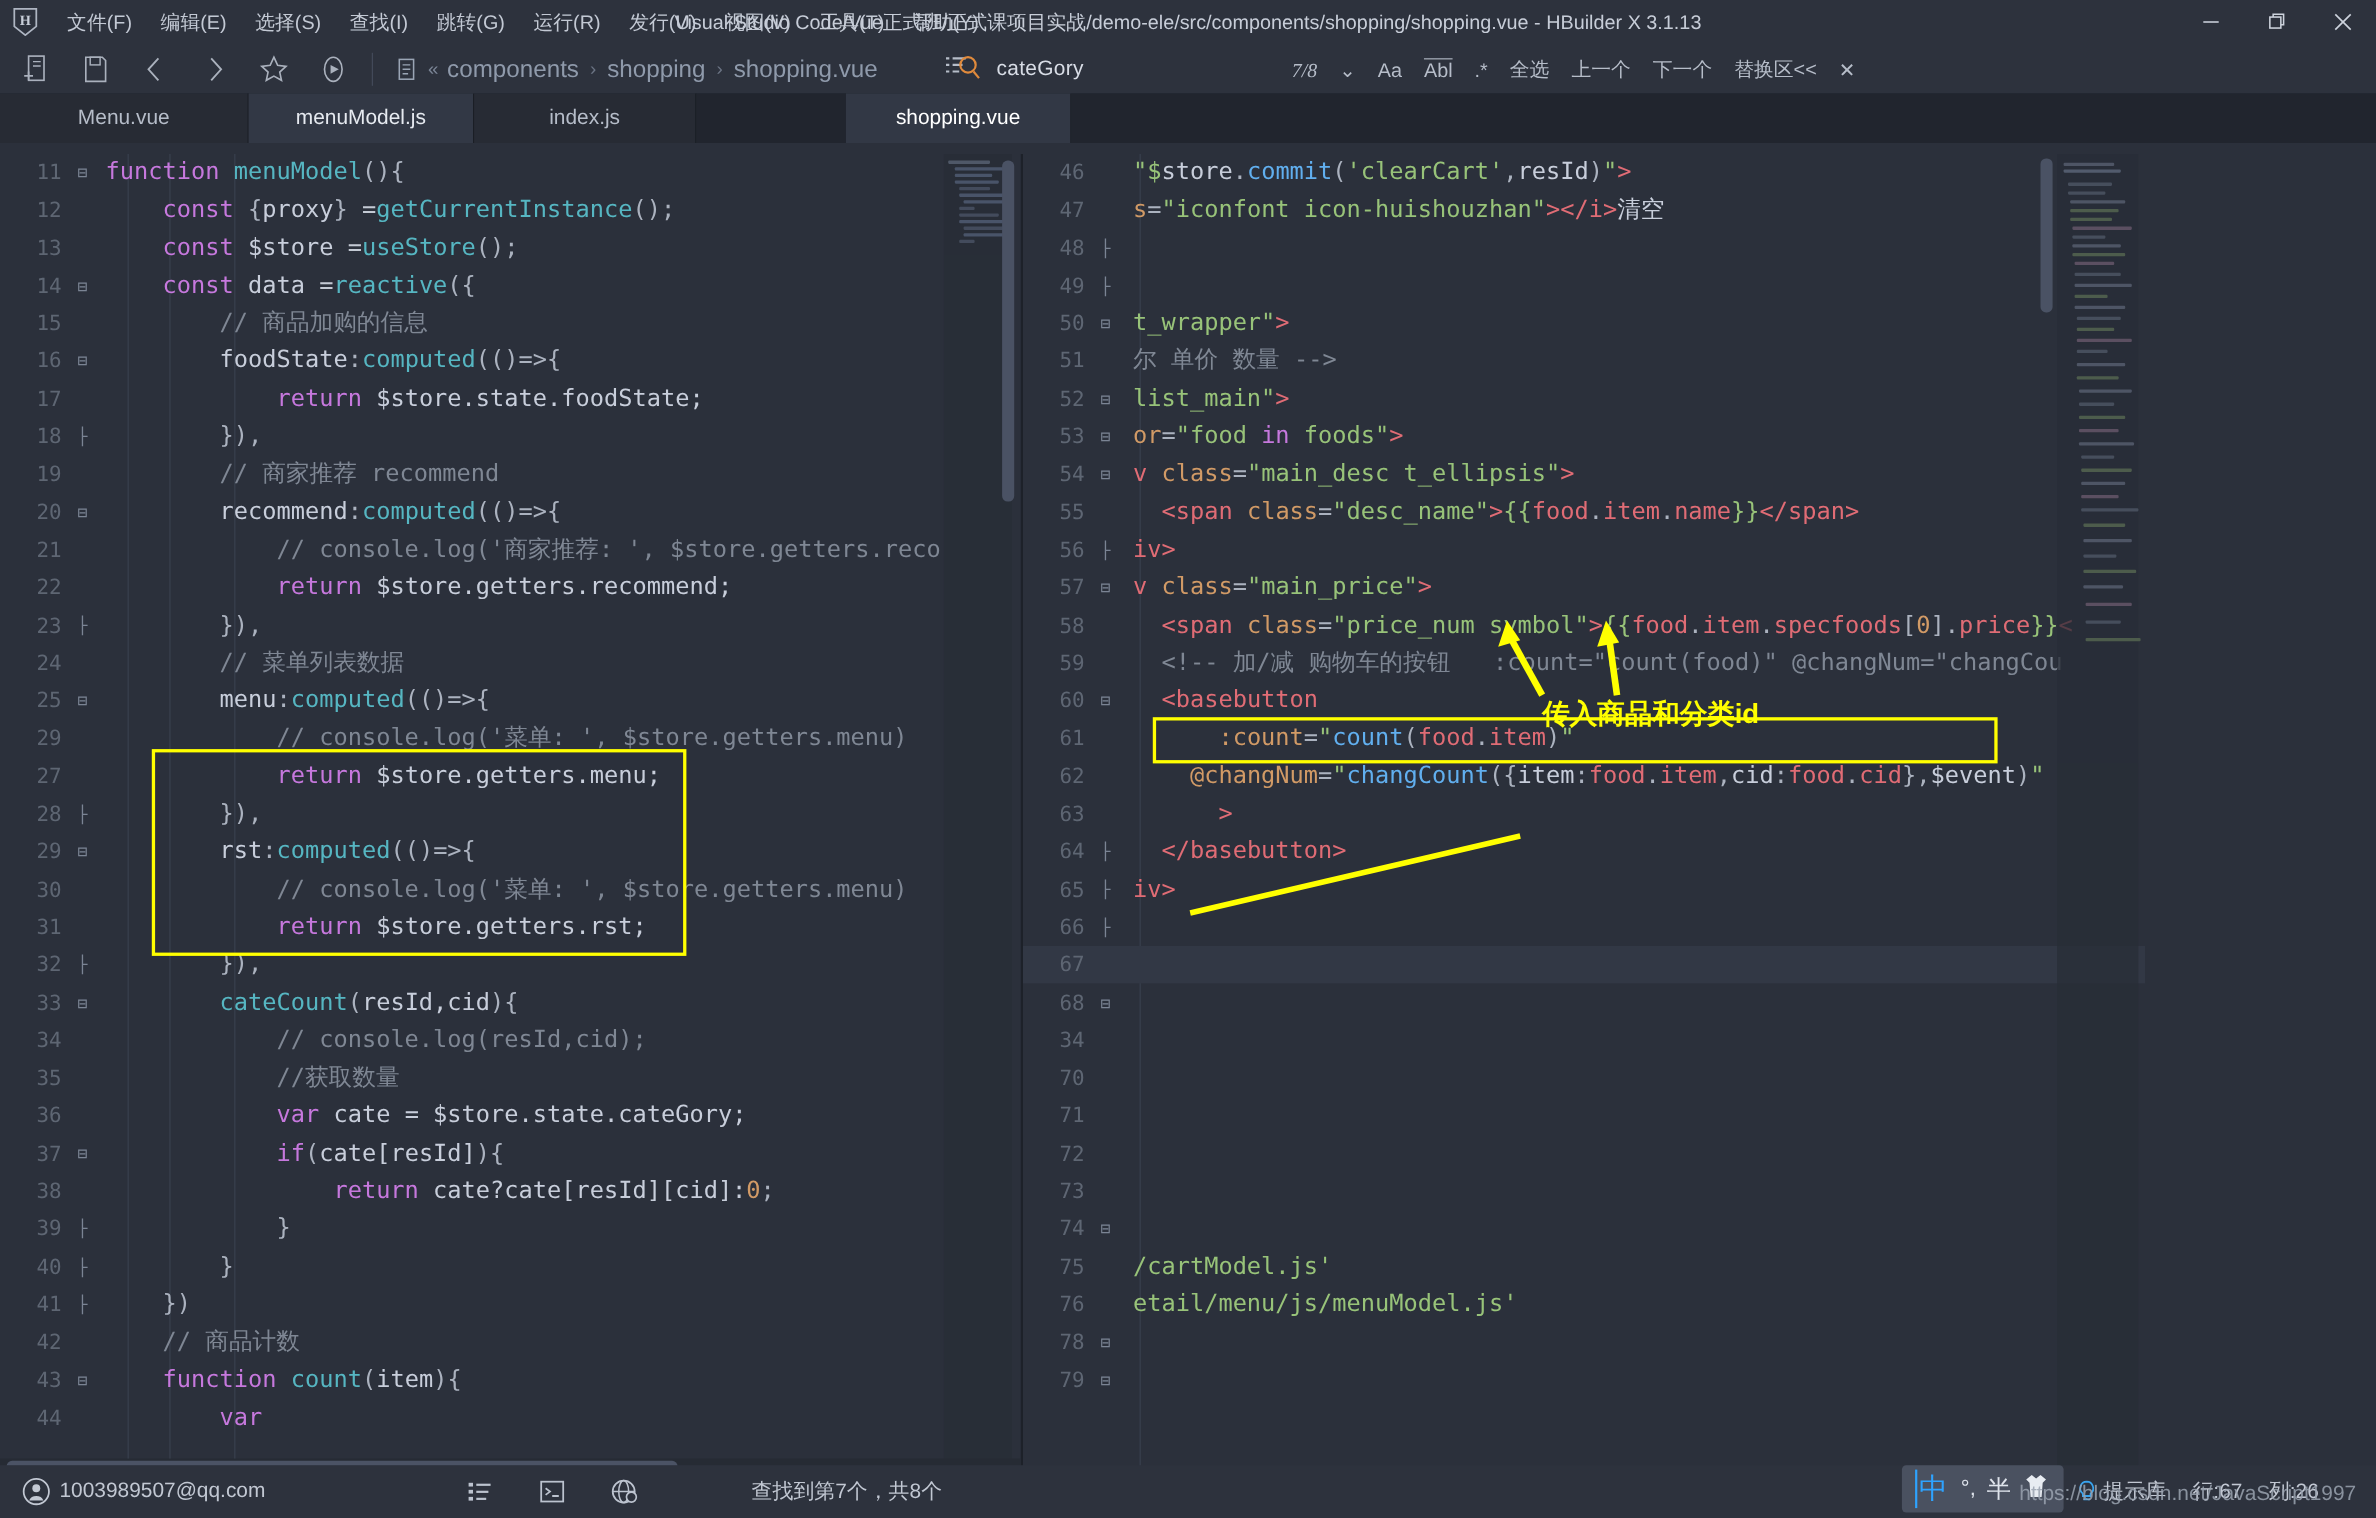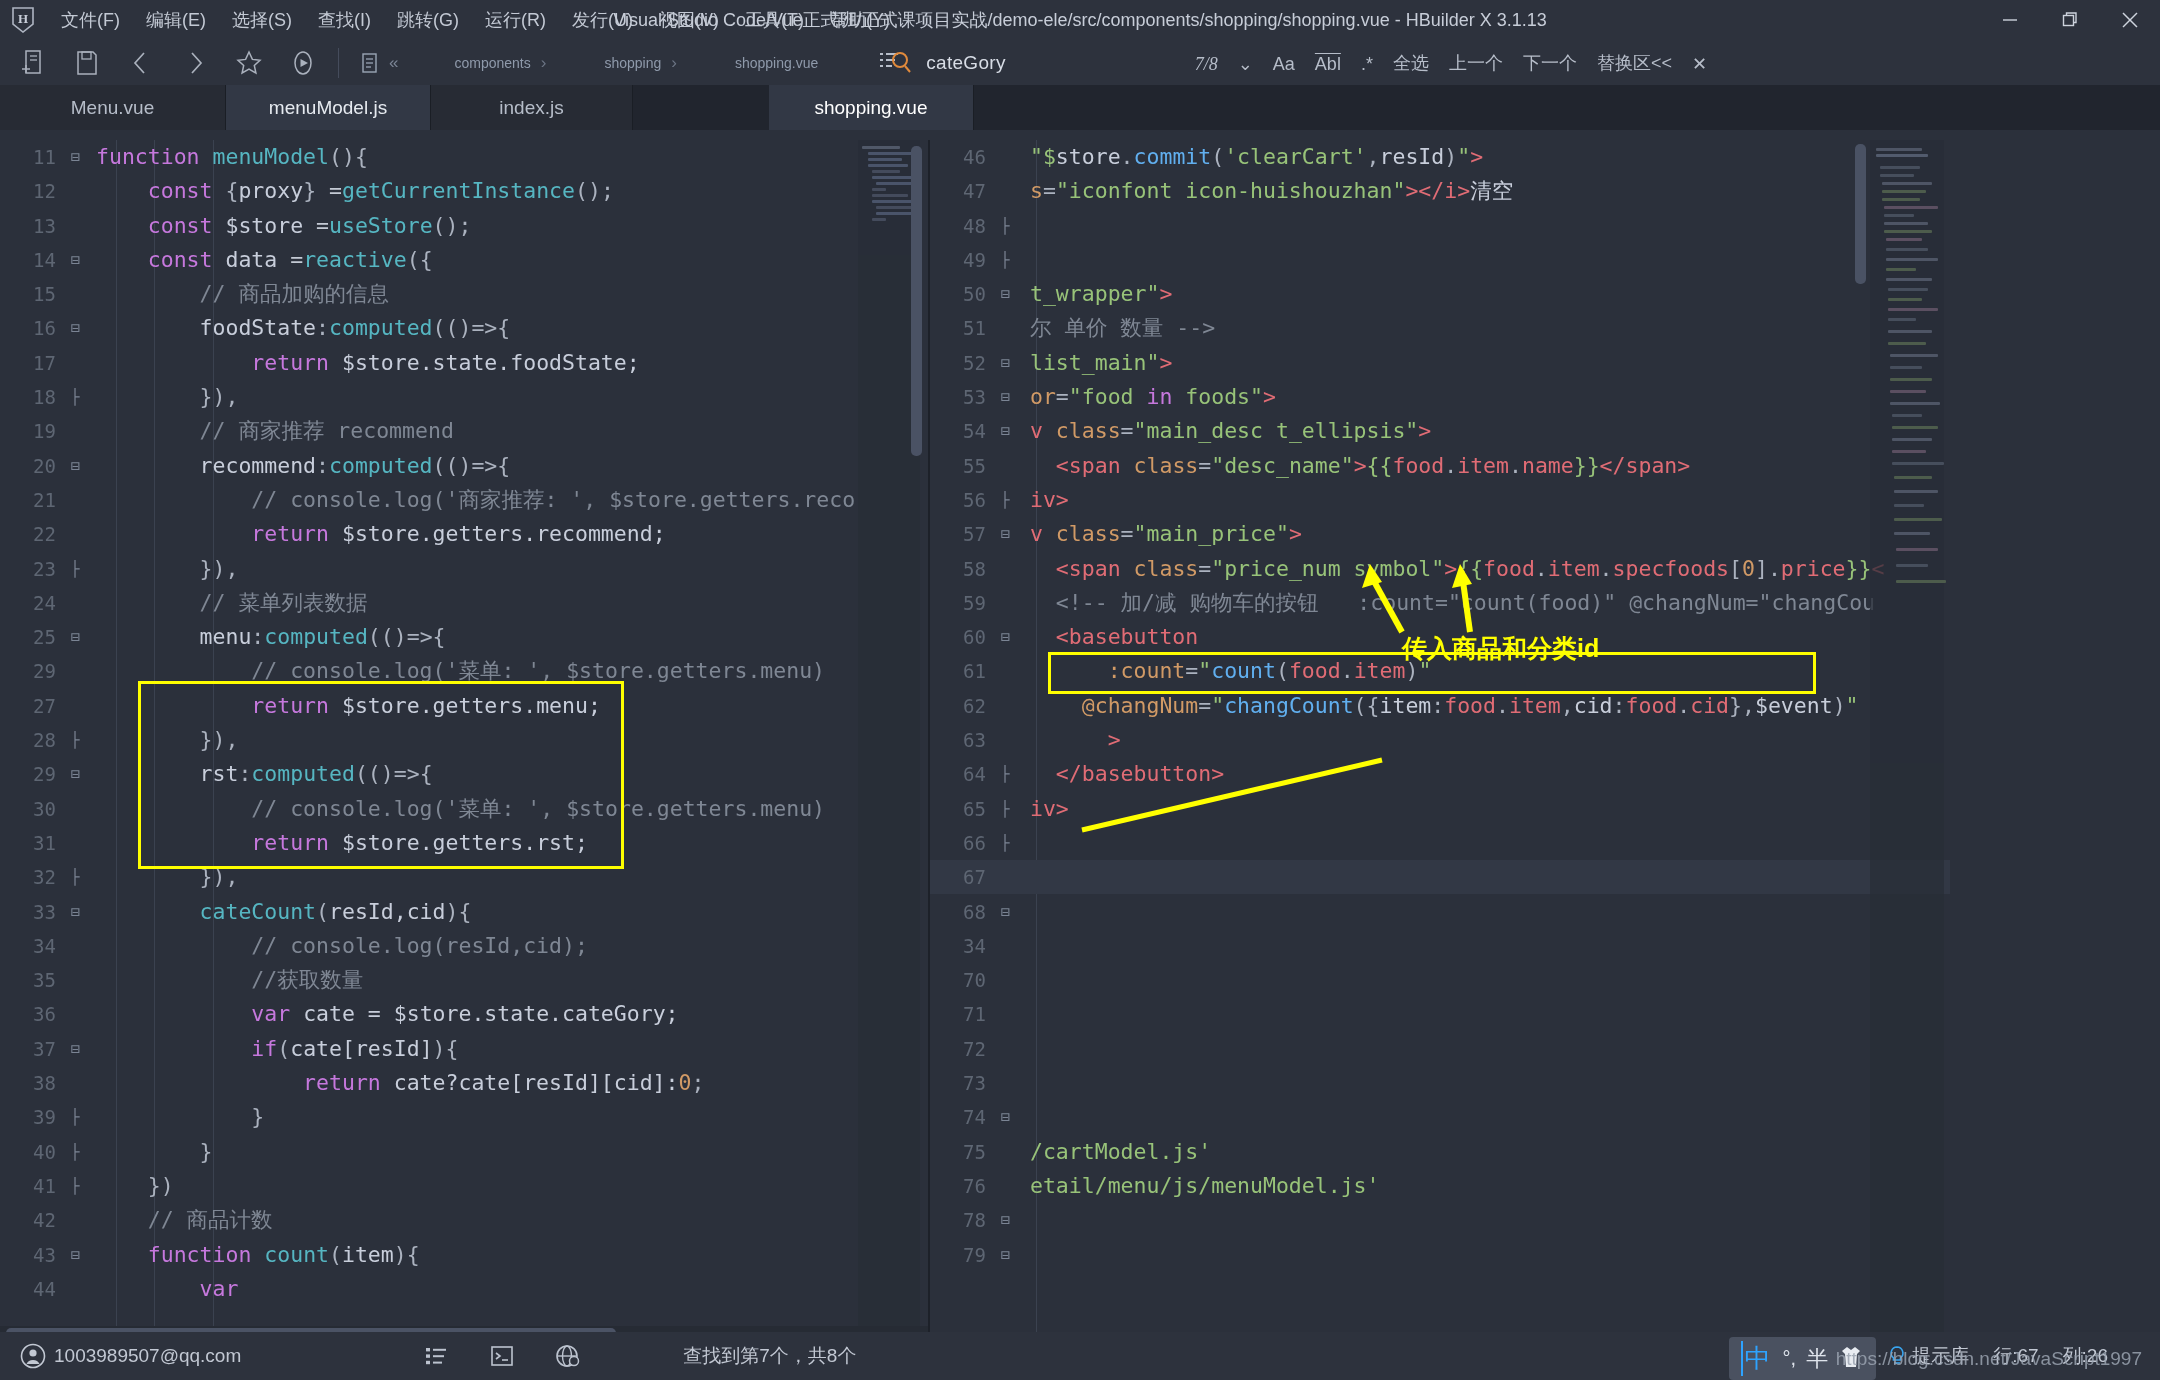--- a/index.html
+++ b/index.html
@@ -43,21 +43,21 @@
     position: absolute; top: 40px; left: 0; width: 2160px; height: 45px;
     background: #2d323d; display: flex; align-items: center;
   }
   .tb-icon {
     width: 54px; height: 44px; display: flex; align-items: center; justify-content: center;
     color: #aab1bd; cursor: default;
   }
   .tb-sep { width: 1px; height: 30px; background: #454c5c; margin: 0 8px; }
 
   .breadcrumb { display: flex; align-items: center; height: 44px; padding-left: 6px; }
-  .bc-item { color: #8f9aab; font-size: 14px; padding: 0 6px; cursor: default; margin-left: 48px; }
+  .bc-item { color: #8f9aab; font-size: 22px; padding: 0 6px; cursor: default; }
   .bc-sep { color: #6b7484; font-size: 17px; padding: 0 4px; }
   .bc-dd { color: #7b8596; font-size: 17px; padding: 0 2px; }
 
   .findbox { display: flex; align-items: center; height: 44px; margin-left: 54px; }
   .find-input {
     color: #d8dde6; font-size: 19px; margin-left: 14px; letter-spacing: .3px;
   }
   .find-tools { display: flex; align-items: flex-end; margin-left: 180px; gap: 2px; }
   .ft {
     color: #b6bdc9; font-size: 18px; padding: 3px 9px; cursor: default; white-space: nowrap;
@@ -140,21 +140,21 @@
   
   .hl-box { position: absolute; border: 3px solid #ffff00; pointer-events: none; }
   .anno-text {
     position: absolute; color: #ffff00; font-size: 25px; font-weight: bold;
     font-family: "Liberation Sans", sans-serif; white-space: nowrap;
   }
 
   
   .statusbar {
     position: absolute; bottom: 0; left: 0; width: 2160px; height: 48px;
-    background: #2d323d; display: flex; align-items: flex-end;
+    background: #2d323d; display: flex; align-items: flex-start;
   }
   .sb-item {
     color: #c2c8d3; font-size: 19px; display: flex; align-items: center;
     padding: 0 12px; height: 48px; cursor: default; white-space: nowrap;
   }
   .sb-icon { width: 42px; display: flex; align-items: center; justify-content: center; color: #bcc3cf; }
   .ime-pill {
     display: flex; align-items: center; gap: 10px;
     background: #4a5160; border-radius: 4px; padding: 4px 12px; margin-left: 10px;
   }

